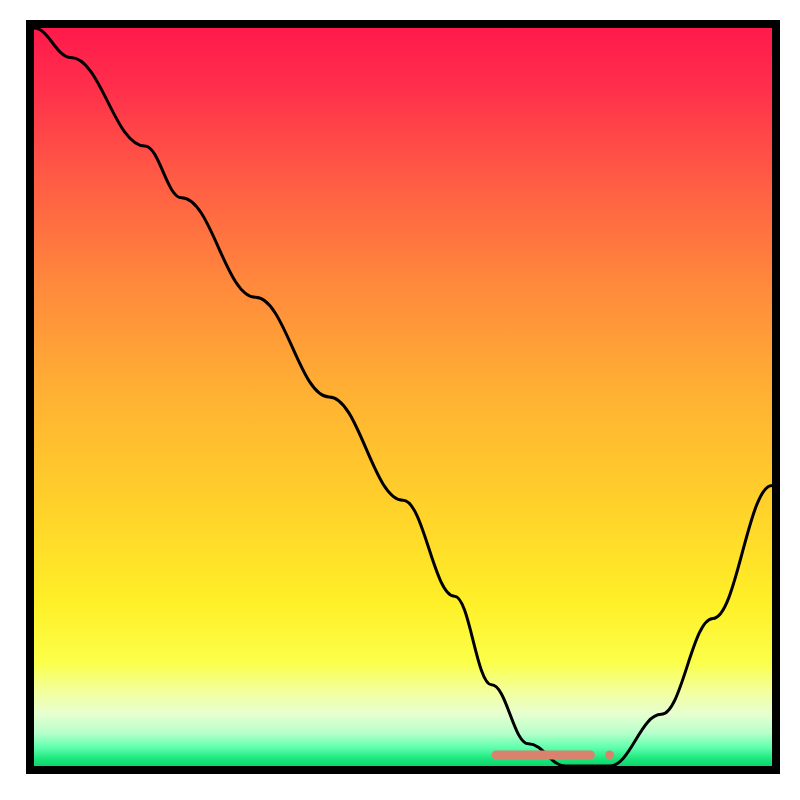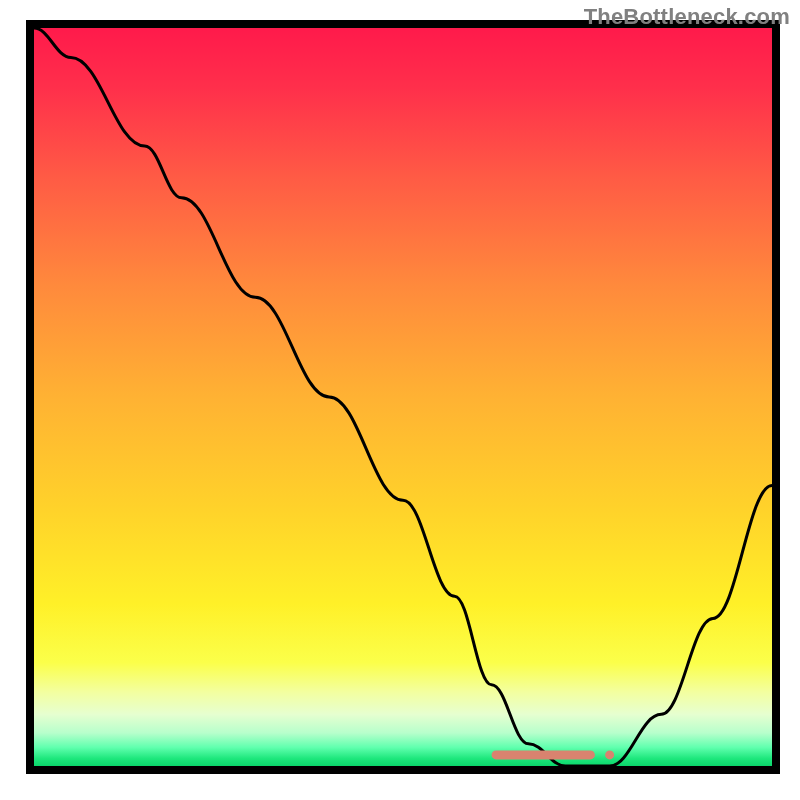--- a/index.html
+++ b/index.html
@@ -25,21 +25,20 @@
     letter-spacing: 0.2px;
   }
   svg {
     display: block;
   }
 </style>
 </head>
 <body>
 
 <div class="stage">
-  <div class="watermark">TheBottleneck.com</div>
 
   <svg id="chart-svg" width="800" height="800" viewBox="0 0 800 800">
     <defs>
       <linearGradient id="bg-grad" x1="0" y1="0" x2="0" y2="1">
           <stop offset="0%" stop-color="#ff1a4b"></stop>
           <stop offset="8%" stop-color="#ff2f4b"></stop>
           <stop offset="20%" stop-color="#ff5a45"></stop>
           <stop offset="35%" stop-color="#ff8a3c"></stop>
           <stop offset="50%" stop-color="#ffb233"></stop>
           <stop offset="65%" stop-color="#ffd22a"></stop>

